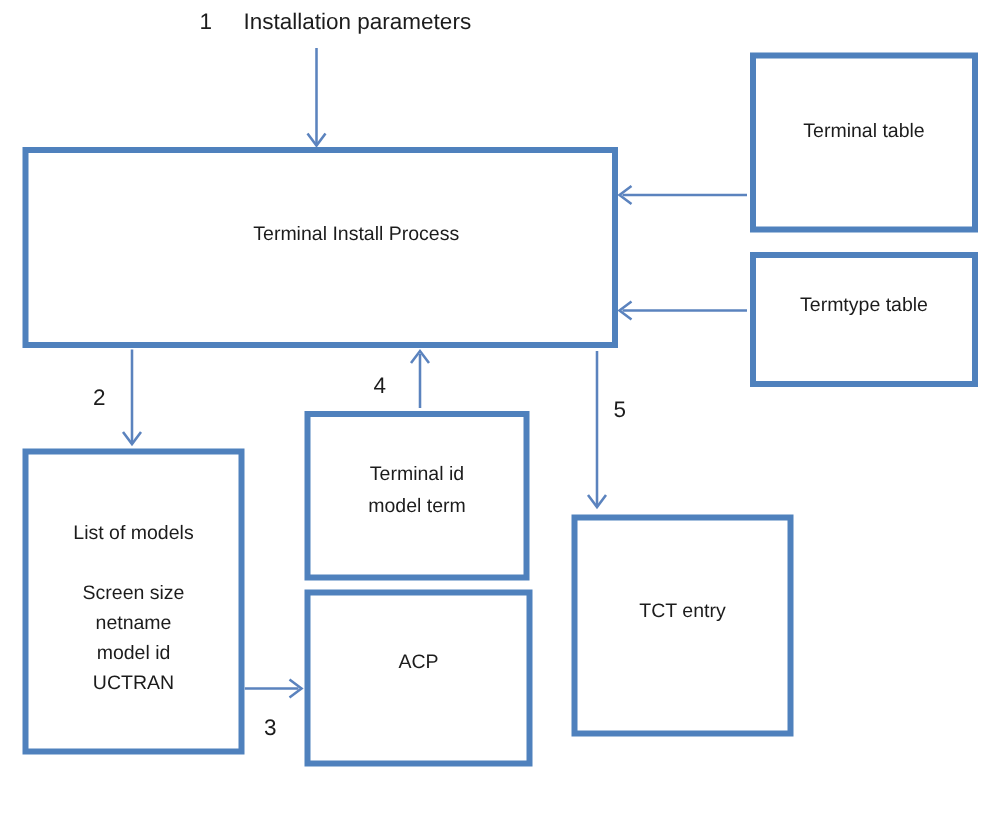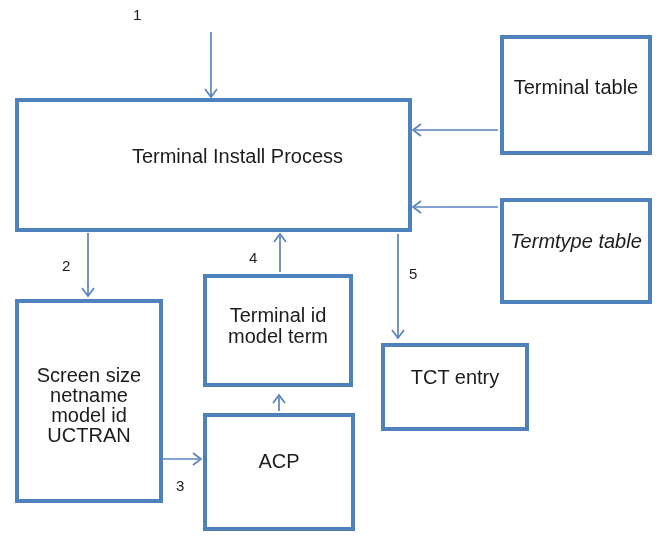--- a/index.html
+++ b/index.html
@@ -21,32 +21,32 @@
   .box {
     position: absolute;
     box-sizing: border-box;
     border: 4px solid #4f81bd;
     background: #ffffff;
     display: flex;
     flex-direction: column;
     align-items: center;
     justify-content: center;
     text-align: center;
-    font-size: 20px;
+    font-size: 13px;
     line-height: 20px;
   }
   #box-terminal-install { left: 15px; top: 98px;  width: 397px; height: 134px; padding-bottom: 18px; padding-left: 48px; }
   #box-terminal-table   { left: 500px; top: 35px; width: 152px; height: 120px; padding-bottom: 17px; }
-  #box-termtype-table   { left: 500px; top: 198px; width: 152px; height: 106px; padding-bottom: 20px; font-style: italic; }
+  #box-termtype-table   { left: 500px; top: 168px; width: 152px; height: 90px; padding-bottom: 20px; }
   #box-list-models      { left: 15px; top: 299px; width: 148px; height: 204px;
                           justify-content: flex-start; padding-top: 42px; padding-bottom: 0; }
   #box-terminal-id      { left: 203px; top: 274px; width: 150px; height: 113px;
                           justify-content: flex-start; padding-top: 27px; line-height: 21px; }
-  #box-acp              { left: 203px; top: 413px; width: 152px; height: 118px; padding-bottom: 22px; }
-  #box-tct-entry        { left: 381px; top: 343px; width: 148px; height: 88px; padding-bottom: 20px; }
+  #box-acp              { left: 203px; top: 393px; width: 152px; height: 118px; padding-bottom: 22px; }
+  #box-tct-entry        { left: 381px; top: 343px; width: 148px; height: 148px; padding-bottom: 20px; }
   .box-gap { height: 20px; }
   .note {
     position: absolute;
     left: 133px; top: 6px;
     display: flex;
     gap: 21px;
     font-size: 15px;
     line-height: 18px;
     white-space: nowrap;
   }
@@ -100,35 +100,37 @@
       <polyline points="273,403 279,395 285,403"></polyline>
     </g>
     <g>
       <line x1="398" y1="234" x2="398" y2="338"></line>
       <polyline points="392,330 398,338 404,330"></polyline>
     </g>
   </svg>
 
   <div class="note">
     <span>1</span>
+    <span>Installation parameters</span>
   </div>
 
   <div class="box" id="box-terminal-install">
     <span>Terminal Install Process</span>
   </div>
 
   <div class="box" id="box-terminal-table">
     <span>Terminal table</span>
   </div>
 
   <div class="box" id="box-termtype-table">
     <span>Termtype table</span>
   </div>
 
   <div class="box" id="box-list-models">
+    <span>List of models</span>
     <span class="box-gap"></span>
     <span>Screen size</span>
     <span>netname</span>
     <span>model id</span>
     <span>UCTRAN</span>
   </div>
 
   <div class="box" id="box-terminal-id">
     <span>Terminal id</span>
     <span>model term</span>

